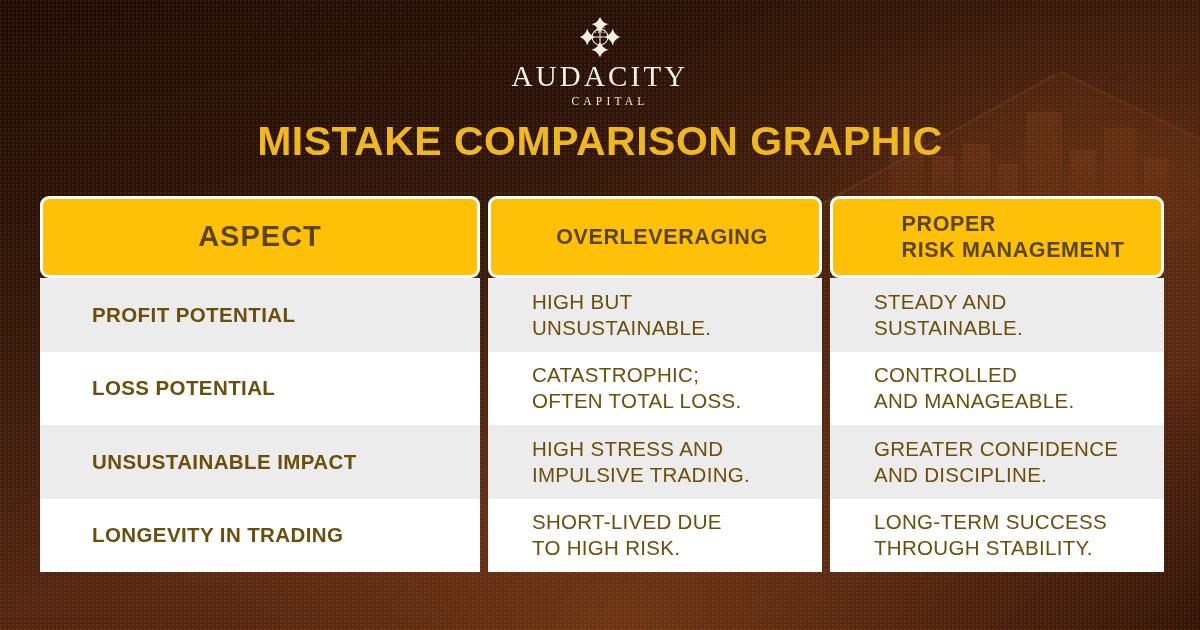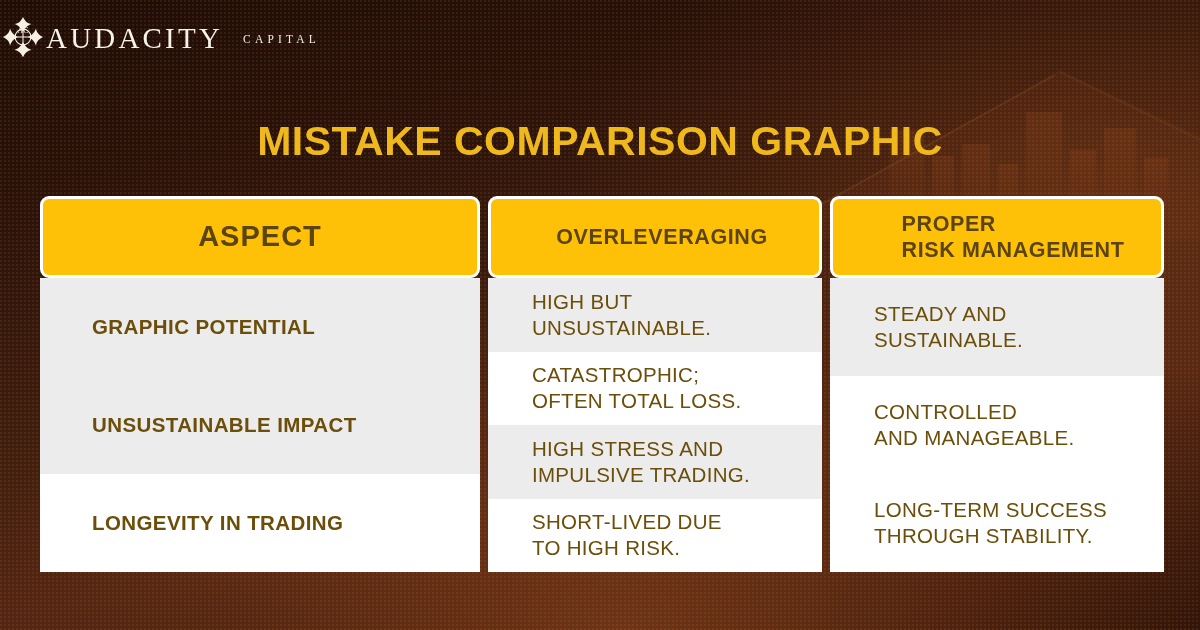--- a/index.html
+++ b/index.html
@@ -45,21 +45,21 @@
     position:absolute; right:-30px; top:30px;
     width:420px; height:210px;
     opacity:0.30;
     pointer-events:none;
     overflow:hidden;
   }
 
   
   #logo-block {
     position:absolute; left:0; right:0; top:14px;
-    display:flex; flex-direction:row; align-items:center;
+    display:flex; flex-direction:column; align-items:center;
     z-index:4;
   }
   #logo-mark { width:46px; height:46px; display:block; }
   #logo-word {
     color:#f7f2ea;
     font-family:"Liberation Serif", serif;
     font-size:29px;
     letter-spacing:3.2px;
     font-weight:400;
     line-height:1;
@@ -190,21 +190,24 @@
   </div>
 
   <div id="title">MISTAKE COMPARISON GRAPHIC</div>
 
   <div id="table">
 
     <div class="col col-aspect">
       <div class="head head-aspect">ASPECT</div>
       <div class="body">
         <div class="cell alt">
-            <span class="cell-aspect-text">GRAPHIC POTENTIAL</span>
+            <span class="cell-aspect-text">PROFIT POTENTIAL</span>
+          </div>
+        <div class="cell base">
+            <span class="cell-aspect-text">LOSS POTENTIAL</span>
           </div>
         <div class="cell alt">
             <span class="cell-aspect-text">UNSUSTAINABLE IMPACT</span>
           </div>
         <div class="cell base">
             <span class="cell-aspect-text">LONGEVITY IN TRADING</span>
           </div>
       </div>
     </div>
 
@@ -228,20 +231,23 @@
 
     <div class="col col-data">
       <div class="head head-data">PROPER<br>RISK MANAGEMENT</div>
       <div class="body">
         <div class="cell alt">
             <span class="cell-data-text">STEADY AND<br>SUSTAINABLE.</span>
           </div>
         <div class="cell base">
             <span class="cell-data-text">CONTROLLED<br>AND MANAGEABLE.</span>
           </div>
+        <div class="cell alt">
+            <span class="cell-data-text">GREATER CONFIDENCE<br>AND DISCIPLINE.</span>
+          </div>
         <div class="cell base">
             <span class="cell-data-text">LONG-TERM SUCCESS<br>THROUGH STABILITY.</span>
           </div>
       </div>
     </div>
 
   </div>
 </div>
 
 </body></html>

